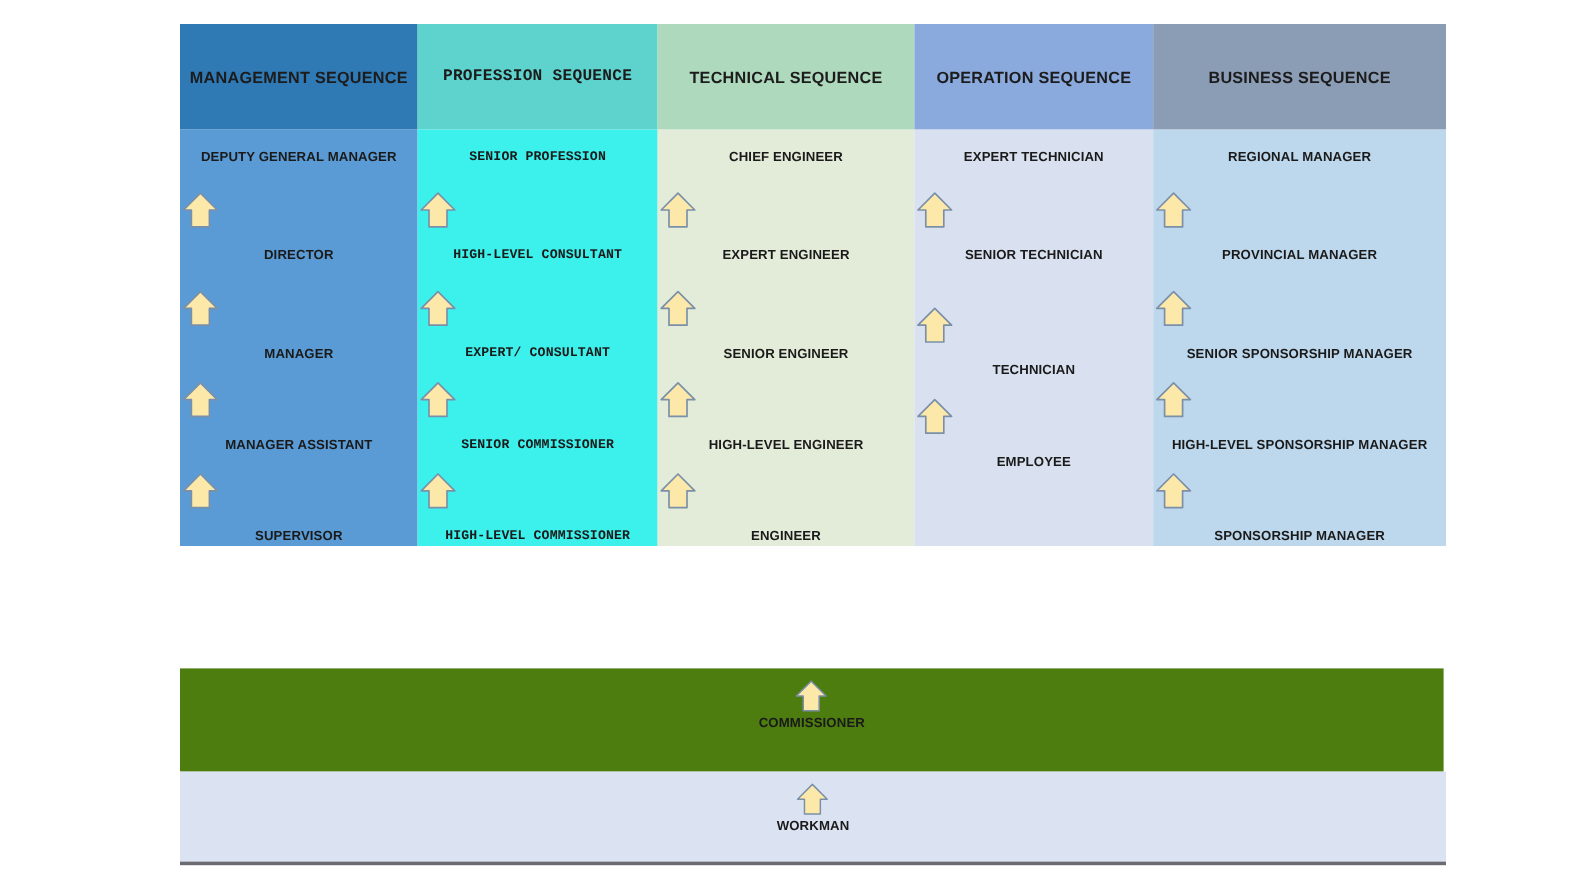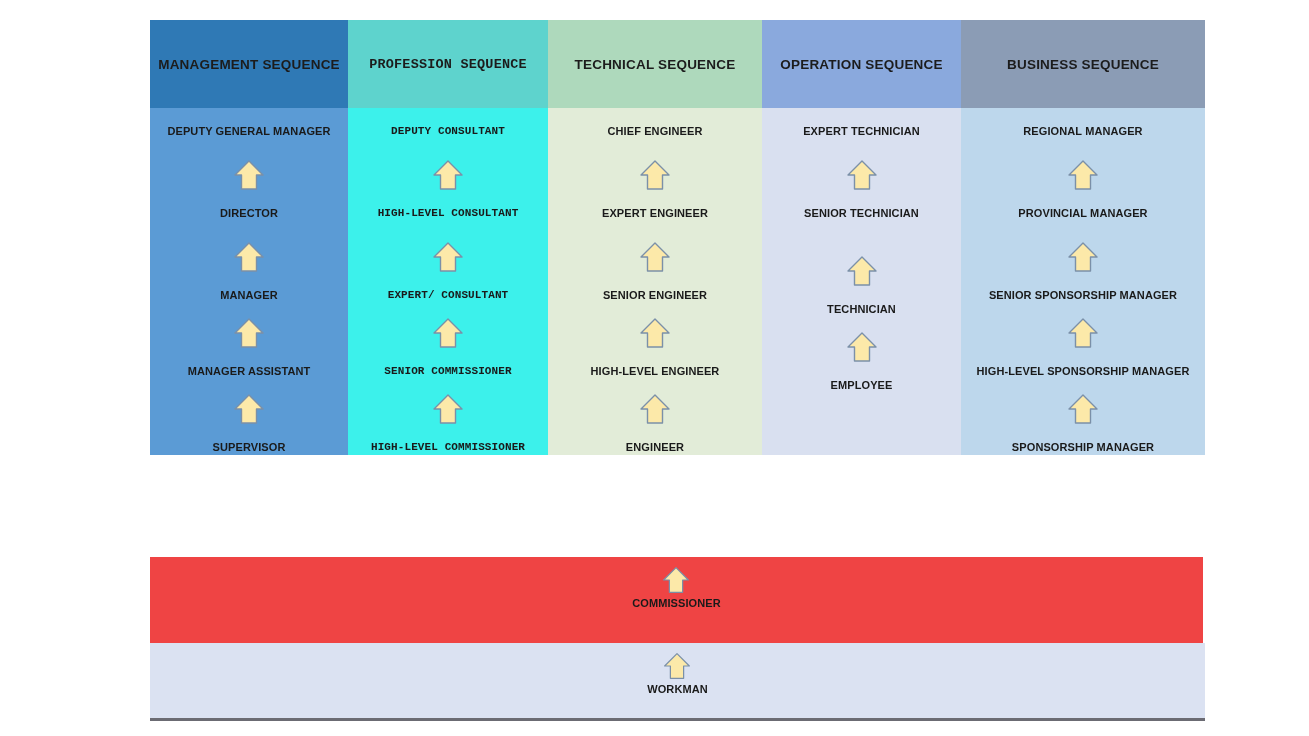--- a/index.html
+++ b/index.html
@@ -59,21 +59,20 @@
     flex-direction: column;
     align-items: center;
     box-sizing: border-box;
     padding-top: 16px;
     position: relative;
   }
 
   .rung {
     display: flex;
     flex-direction: column;
-    align-items: center;
     width: 100%;
   }
 
   .rung-label {
     font-size: 11px;
     font-weight: bold;
     color: #1a1a1a;
     text-align: center;
     letter-spacing: 0.1px;
     white-space: nowrap;
@@ -100,21 +99,21 @@
     flex-direction: column;
     align-items: center;
     box-sizing: border-box;
   }
 
   .band-commissioner {
     left: 150px;
     top: 557px;
     width: 1053px;
     height: 86px;
-    background: #ef4444;
+    background: #4d7c0f;
   }
 
   .band-employee {
     left: 150px;
     top: 643px;
     width: 1055px;
     height: 75px;
     background: #dbe2f2;
   }
 
@@ -185,21 +184,21 @@
           <div class="arrow-gap-b"></div>
           <div class="rung-label">SUPERVISOR</div>
         </div>
       </div>
     </div>
 
     <div class="seq-column" style="width:200px;font-family:Liberation Mono, monospace;">
       <div class="col-header" style="background:#5ed3cd;">PROFESSION SEQUENCE</div>
       <div class="col-body" style="background:#3cf1eb;">
         <div class="rung">
-          <div class="rung-label">DEPUTY CONSULTANT</div>
+          <div class="rung-label">SENIOR PROFESSION</div>
         </div>
         <div class="arrow-gap-a"></div>
         <div class="rung">
           <svg class="arrow" viewBox="0 0 34 34">
             <polygon points="17,3 31,17 24.5,17 24.5,31 9.5,31 9.5,17 3,17" fill="#fce9a9" stroke="#7b90a8" stroke-width="1.4" stroke-linejoin="round"></polygon>
           </svg>
           <div class="arrow-gap-b"></div>
           <div class="rung-label">HIGH-LEVEL CONSULTANT</div>
         </div>
         <div class="arrow-gap-a"></div>

